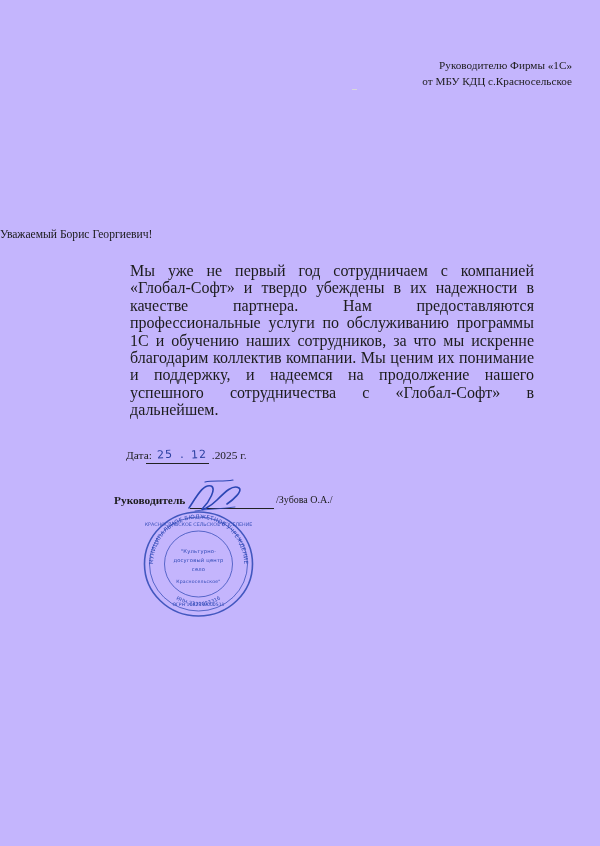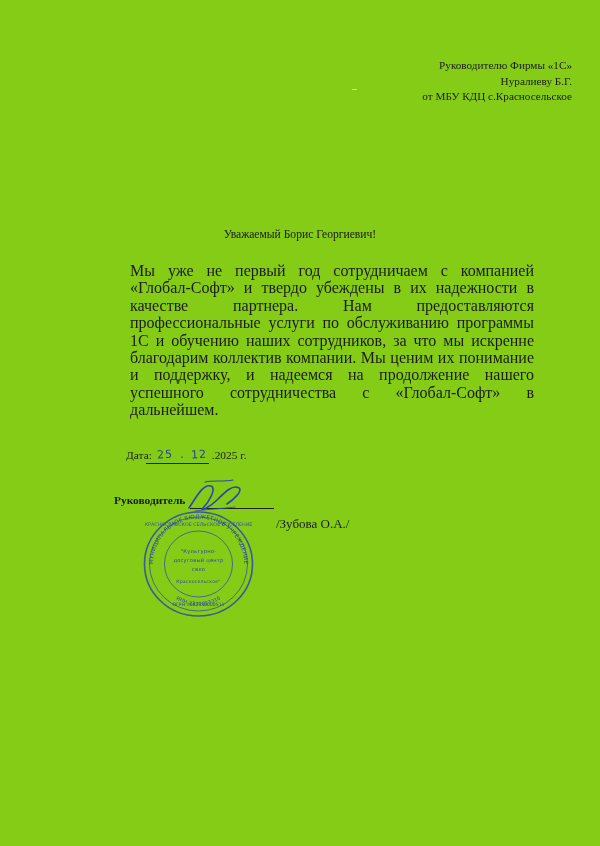--- a/index.html
+++ b/index.html
@@ -15,21 +15,21 @@
     position: relative;
     overflow: hidden;
   }
 
   .page {
     position: absolute;
     left: 0;
     top: 0;
     width: 600px;
     height: 846px;
-    background: #84cc16;
+    background: #c4b5fd;
   }
 
   
   .addressee {
     position: absolute;
     left: 300px;
     top: 58px;
     width: 272px;
     text-align: right;
     font-size: 11.2px;
@@ -47,21 +47,20 @@
     height: 1px;
     background: #d8d8d8;
   }
 
   
   .salutation {
     position: absolute;
     left: 0;
     top: 228px;
     width: 600px;
-    text-align: center;
     font-size: 11.6px;
     color: #1a1a1a;
   }
 
   
   .body-text {
     position: absolute;
     left: 130px;
     top: 262px;
     width: 404px;
@@ -115,22 +114,22 @@
     position: absolute;
     left: 190px;
     top: 508px;
     width: 84px;
     height: 1px;
     background: #222;
   }
   .sign-name {
     position: absolute;
     left: 276px;
-    top: 516px;
-    font-size: 13px;
+    top: 494px;
+    font-size: 10px;
     color: #1c1c1c;
     white-space: nowrap;
   }
 
   
   .signature-scribble {
     position: absolute;
     left: 183px;
     top: 478px;
     width: 70px;
@@ -171,21 +170,20 @@
   .sl3 { top: 58px; }
   .sl4 { top: 71px; font-size: 4.6px; }
 </style>
 </head>
 <body>
 
 <div class="page">
 
   <div class="addressee">
     <div>Руководителю Фирмы «1С»</div>
-    <div>Нуралиеву Б.Г.</div>
     <div>от МБУ КДЦ с.Красносельское</div>
   </div>
 
   <div class="stray-mark"></div>
 
   <div class="salutation">Уважаемый Борис Георгиевич!</div>
 
   <div class="body-text">Мы уже не первый год сотрудничаем с компанией «Глобал-Софт» и твердо убеждены в их надежности в качестве партнера. Нам предоставляются профессиональные услуги по обслуживанию программы 1С и обучению наших сотрудников, за что мы искренне благодарим коллектив компании. Мы ценим их понимание и поддержку, и надеемся на продолжение нашего успешного сотрудничества с «Глобал-Софт» в дальнейшем.</div>
 
   <div class="date-line">

